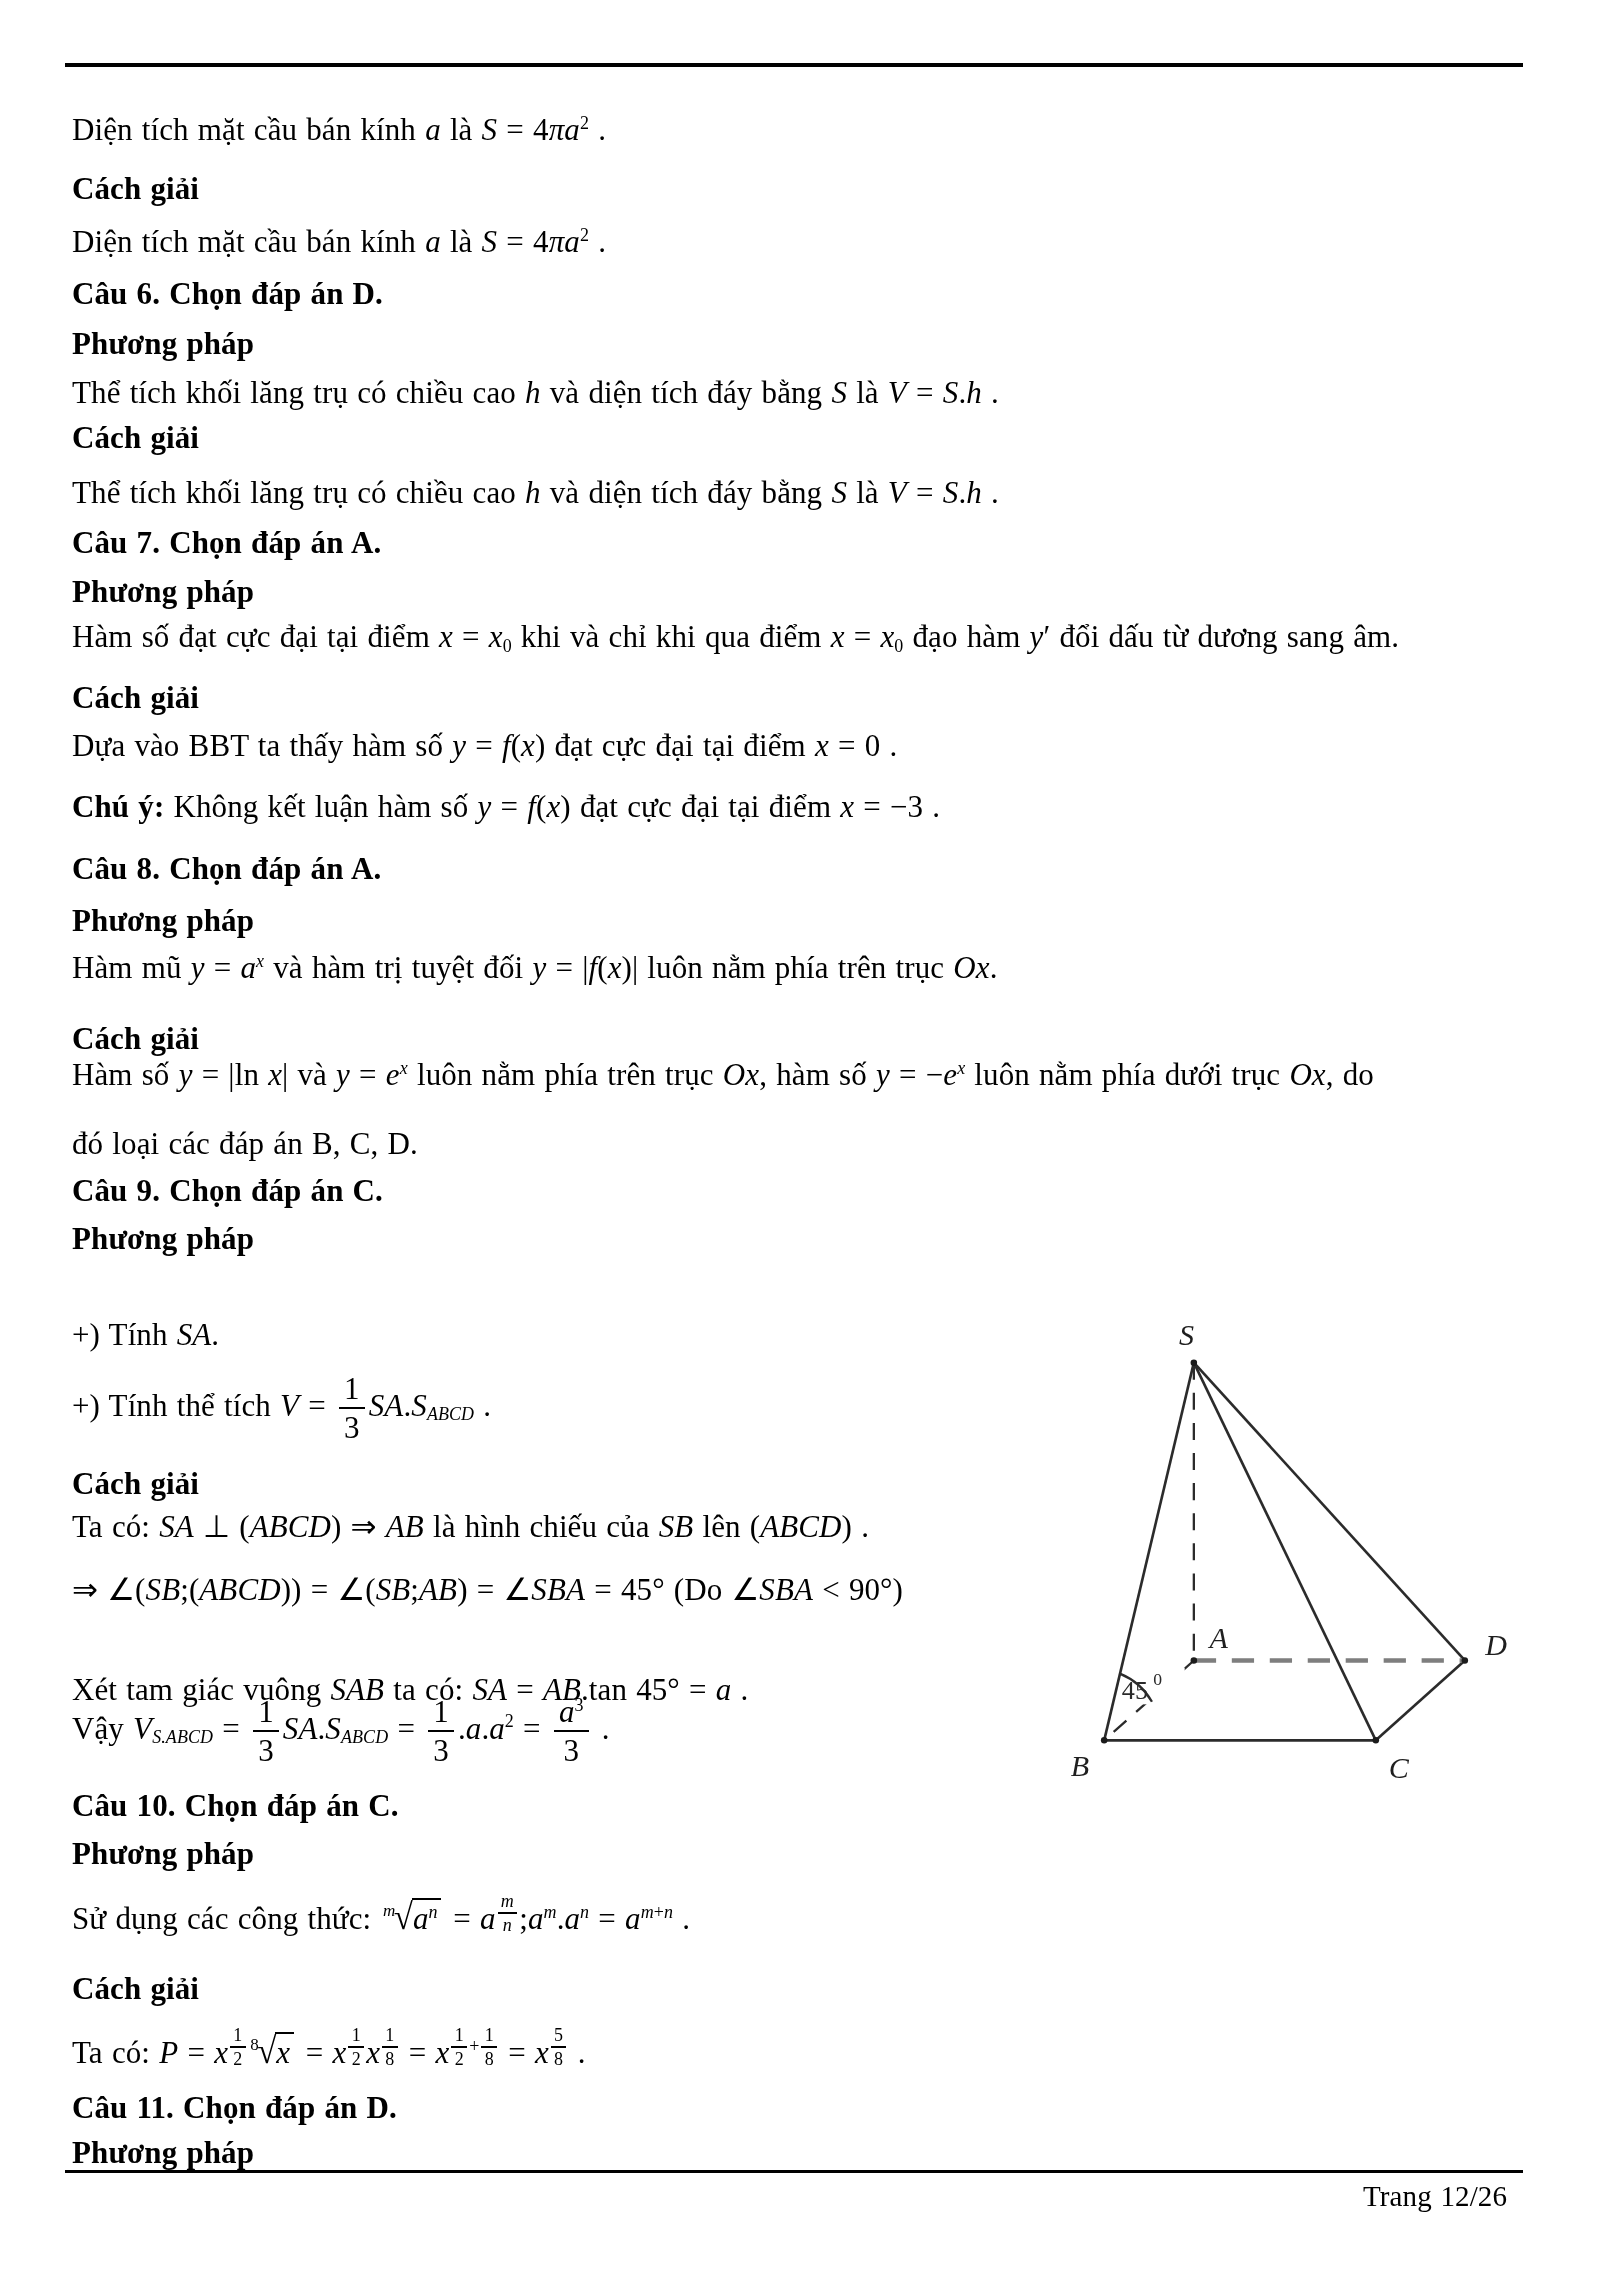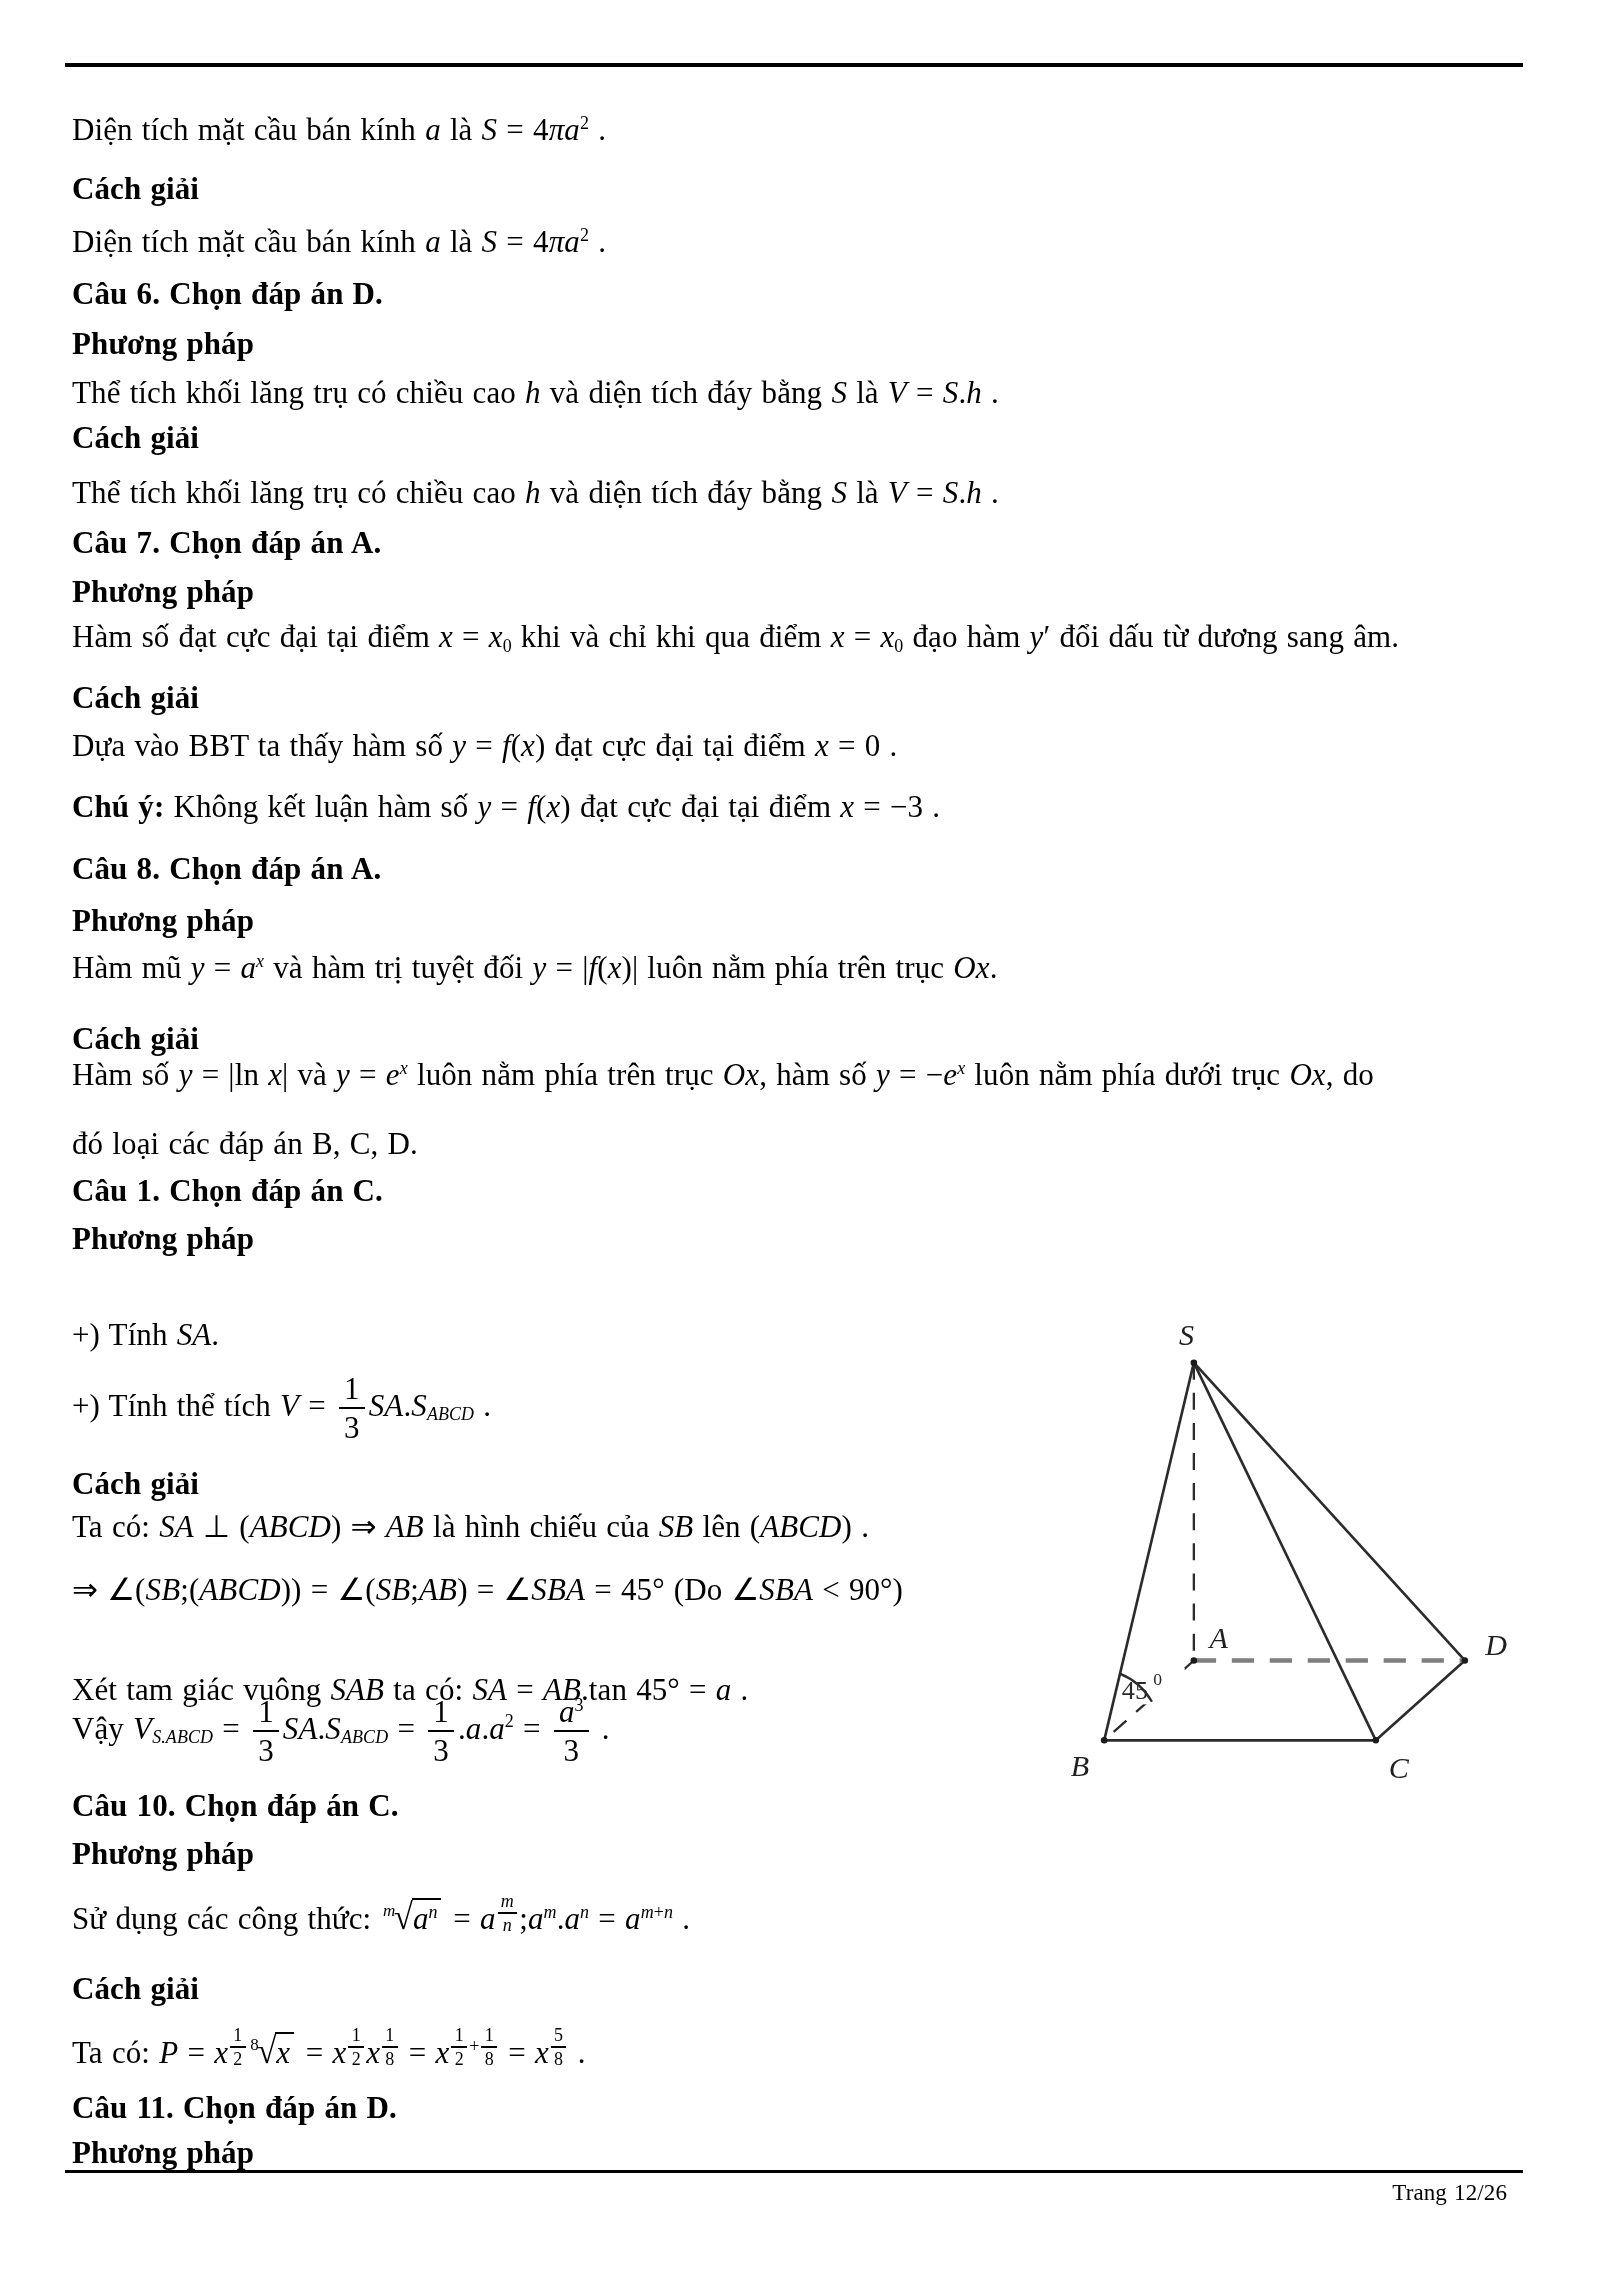--- a/index.html
+++ b/index.html
@@ -27,21 +27,21 @@
   .fig{position:absolute;left:1034px;top:1309px;}
   .e-solid{stroke:#2b2b2b;stroke-width:4;fill:none;}
   .e-dashed{stroke:#2b2b2b;stroke-width:3.5;stroke-dasharray:26 20;fill:none;}
   .e-dashed-gray{stroke:#7e7e7e;stroke-width:7;stroke-dasharray:34 24;fill:none;}
   .dot{fill:#1b1b1b;}
   .arc{stroke:#2b2b2b;stroke-width:3.5;fill:none;}
   .mask{fill:#ffffff;}
   .vlabel{font-family:"Liberation Serif",serif;font-style:italic;font-size:46px;fill:#1f1f1f;}
   .alabel{font-family:"Liberation Serif",serif;font-size:40px;fill:#2a2a2a;}
   .asup{font-family:"Liberation Serif",serif;font-size:27px;fill:#2a2a2a;}
-  .pageno{position:absolute;top:2180px;right:116px;font-size:23px;}
+  .pageno{position:absolute;top:2180px;right:116px;font-size:29px;}
 </style>
 </head>
 <body>
 
 <div class="page">
   <div class="rule top"></div>
 
   <svg class="fig" width="537" height="504" viewBox="1580 2000 820 770">
     <g>
         <line x1="1824" y1="2082" x2="1687" y2="2659" class="e-solid"></line>
@@ -86,21 +86,21 @@
     <div class="line" style="top: 618px;"><span>Hàm số đạt cực đại tại điểm </span><span class="i">x</span><span> = </span><span class="i">x</span><span class="sub">0</span><span> khi và chỉ khi qua điểm </span><span class="i">x</span><span> = </span><span class="i">x</span><span class="sub">0</span><span> đạo hàm </span><span class="i">y</span><span>′ đổi dấu từ dương sang âm.</span></div>
     <div class="line" style="top: 679px;"><span class="b">Cách giải</span></div>
     <div class="line" style="top: 727px;"><span>Dựa vào BBT ta thấy hàm số </span><span class="i">y</span><span> = </span><span class="i">f</span><span>(</span><span class="i">x</span><span>)</span><span> đạt cực đại tại điểm </span><span class="i">x</span><span> = 0 .</span></div>
     <div class="line" style="top: 788px;"><span class="b">Chú ý: </span><span>Không kết luận hàm số </span><span class="i">y</span><span> = </span><span class="i">f</span><span>(</span><span class="i">x</span><span>)</span><span> đạt cực đại tại điểm </span><span class="i">x</span><span> = −3 .</span></div>
     <div class="line" style="top: 850px;"><span class="b">Câu 8. Chọn đáp án A.</span></div>
     <div class="line" style="top: 902px;"><span class="b">Phương pháp</span></div>
     <div class="line" style="top: 949px;"><span>Hàm mũ </span><span class="i">y</span><span> = </span><span class="i">a</span><span class="sup"><span class="i">x</span></span><span> và hàm trị tuyệt đối </span><span class="i">y</span><span> = |</span><span class="i">f</span><span>(</span><span class="i">x</span><span>)|</span><span> luôn nằm phía trên trục </span><span class="i">Ox</span><span>.</span></div>
     <div class="line" style="top: 1020px;"><span class="b">Cách giải</span></div>
     <div class="line" style="top: 1056px;"><span>Hàm số </span><span class="i">y</span><span> = |ln </span><span class="i">x</span><span>|</span><span> và </span><span class="i">y</span><span> = </span><span class="i">e</span><span class="sup"><span class="i">x</span></span><span> luôn nằm phía trên trục </span><span class="i">Ox</span><span>, hàm số </span><span class="i">y</span><span> = −</span><span class="i">e</span><span class="sup"><span class="i">x</span></span><span> luôn nằm phía dưới trục </span><span class="i">Ox</span><span>, do</span></div>
     <div class="line" style="top: 1125px;"><span>đó loại các đáp án B, C, D.</span></div>
-    <div class="line" style="top: 1172px;"><span class="b">Câu 1. Chọn đáp án C.</span></div>
+    <div class="line" style="top: 1172px;"><span class="b">Câu 9. Chọn đáp án C.</span></div>
     <div class="line" style="top: 1220px;"><span class="b">Phương pháp</span></div>
     <div class="line" style="top: 1316px;"><span>+) Tính </span><span class="i">SA</span><span>.</span></div>
     <div class="line" style="top: 1372px;"><span>+) Tính thể tích </span><span class="i">V</span><span> = </span><span class="frac">
         <span class="fn"><span>1</span></span>
         <span class="fd"><span>3</span></span>
       </span><span class="i">SA</span><span>.</span><span class="i">S</span><span class="sub"><span class="i">ABCD</span></span><span> .</span></div>
     <div class="line" style="top: 1465px;"><span class="b">Cách giải</span></div>
     <div class="line" style="top: 1508px;"><span>Ta có: </span><span class="i">SA</span><span> ⊥ (</span><span class="i">ABCD</span><span>) ⇒ </span><span class="i">AB</span><span> là hình chiếu của </span><span class="i">SB</span><span> lên (</span><span class="i">ABCD</span><span>) .</span></div>
     <div class="line" style="top: 1571px;"><span>⇒ ∠(</span><span class="i">SB</span><span>;(</span><span class="i">ABCD</span><span>)) = ∠(</span><span class="i">SB</span><span>;</span><span class="i">AB</span><span>) = ∠</span><span class="i">SBA</span><span> = 45° (Do ∠</span><span class="i">SBA</span><span> &lt; 90°)</span></div>
     <div class="line" style="top: 1643px; margin-top: 28px;"><span>Xét tam giác vuông </span><span class="i">SAB</span><span> ta có: </span><span class="i">SA</span><span> = </span><span class="i">AB</span><span>.tan 45° = </span><span class="i">a</span><span> .</span></div>

